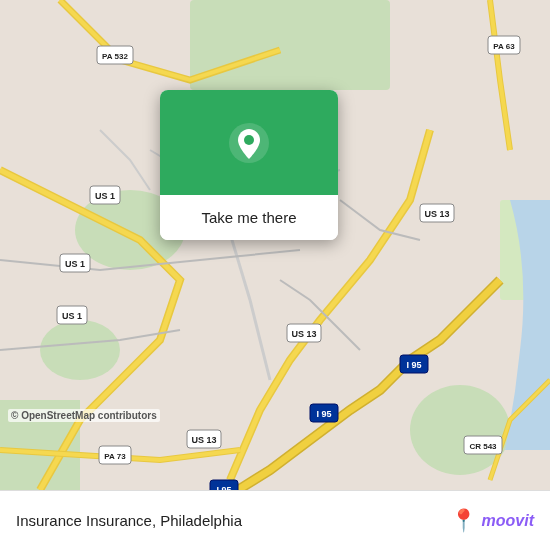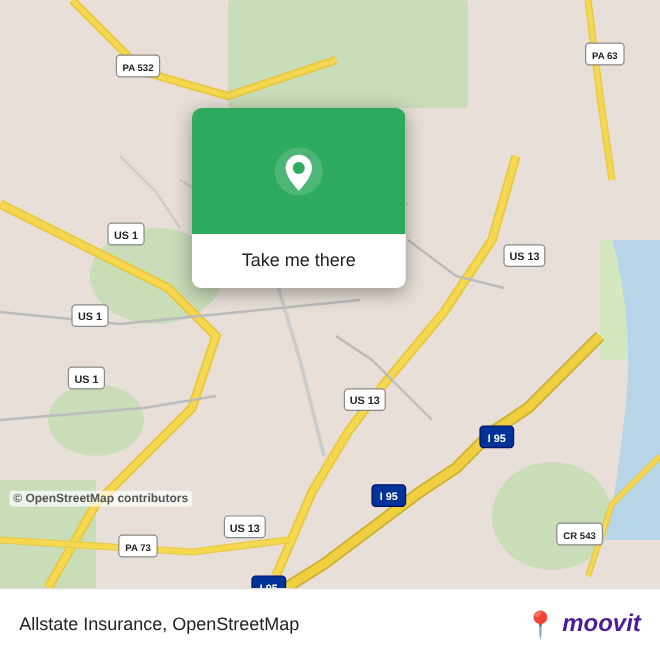--- a/index.html
+++ b/index.html
@@ -98,23 +98,23 @@
       align-items: center;
       gap: 4px;
     }
 
     .moovit-pin {
       font-size: 22px;
       color: #e8443a;
     }
 
     .moovit-text {
-      font-size: 20px;
+      font-size: 16px;
       font-weight: bold;
-      color: #4c1d95;
+      color: #8b5cf6;
       font-style: italic;
     }
 
     .copyright-text {
       position: absolute;
       bottom: 68px;
       left: 8px;
       font-size: 10px;
       color: #555;
       background: rgba(255,255,255,0.7);
@@ -221,18 +221,18 @@
       </svg>
     </div>
     <button class="popup-button">Take me there</button>
   </div>
 
   <div class="copyright-text">© OpenStreetMap contributors</div>
 
 </div>
 
 <div class="bottom-bar">
-  <span class="place-name">Allstate Insurance, OpenStreetMap</span>
+  <span class="place-name">Insurance Insurance, Philadelphia</span>
   <div class="moovit-logo">
     <span class="moovit-pin">📍</span>
     <span class="moovit-text">moovit</span>
   </div>
 </div>
 
 </body></html>

